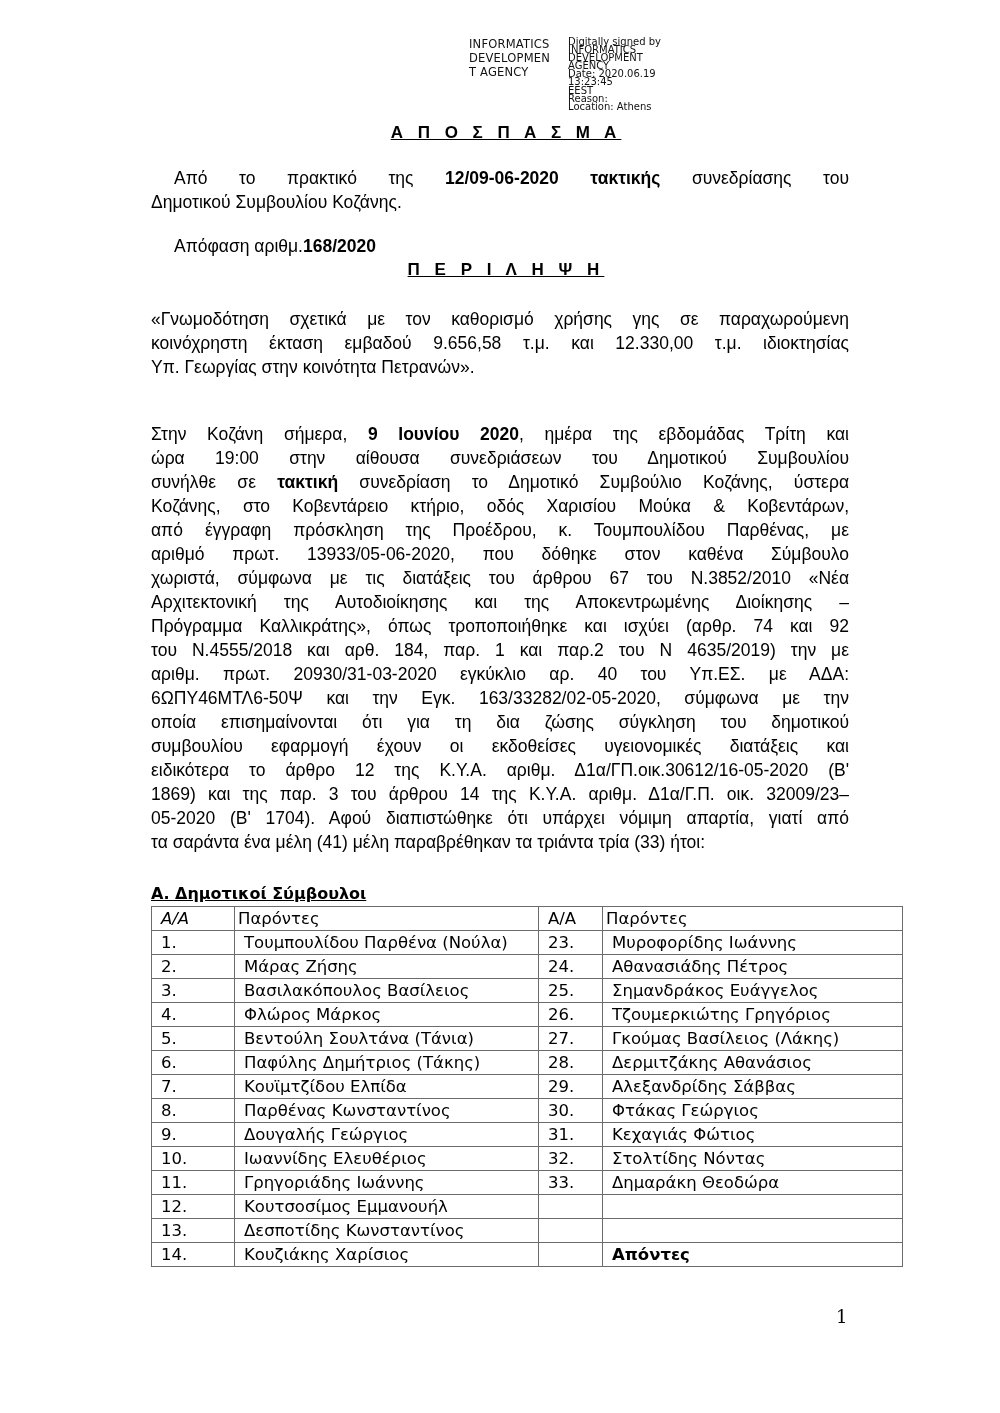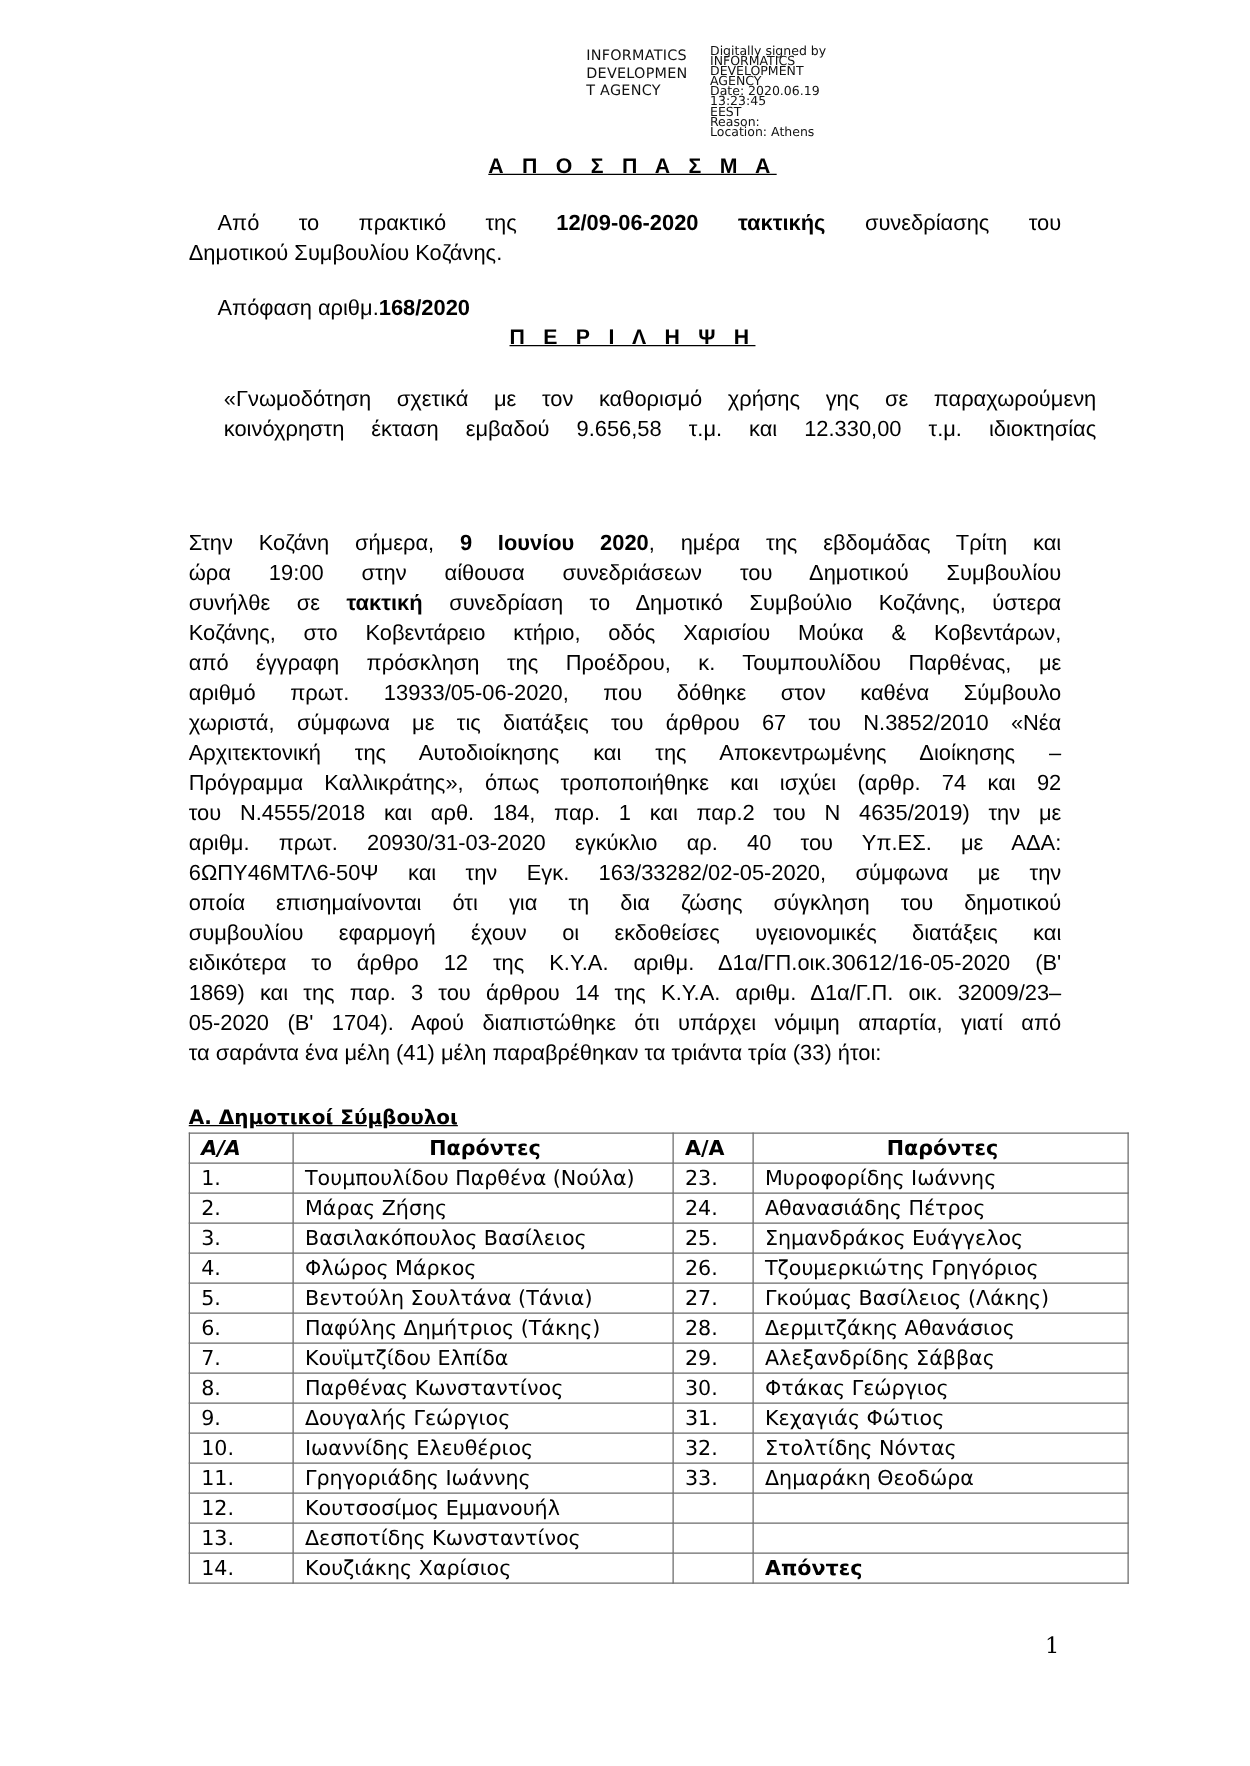--- a/index.html
+++ b/index.html
@@ -39,22 +39,22 @@
   }
   table.members {
     position: absolute; left: 151px; top: 906px; width: 751px;
     border-collapse: collapse; table-layout: fixed;
     font-family: "DejaVu Sans", sans-serif; font-size: 16.5px;
   }
   table.members td, table.members th {
     border: 1.3px solid #6b6b6b; padding: 0 0 0 9px; vertical-align: top;
     line-height: 23px; text-align: left; font-weight: normal;
   }
-  table.members th { font-weight: bold; }
-  table.members th.center { text-align: center; padding-left: 3px; }
+  table.members th { font-weight: normal; }
+  table.members th.center { padding-left: 3px; }
   table.members th.italic { font-style: italic; }
   table.members td.bold { font-weight: bold; }
 
   .page-number {
     left: 836px; top: 1306px;
     font-family: "DejaVu Serif", serif; font-size: 18px;
   }
 </style>
 </head>
 <body>
@@ -80,23 +80,24 @@
   <span class="line" style="padding-left:23px;"><span>Από   το   πρακτικό   της </span><b>12/09-06-2020 τακτικής</b><span> συνεδρίασης του</span></span>
   <span class="line last">Δημοτικού Συμβουλίου Κοζάνης.</span>
 </div>
 
 <div class="abs body-text" style="left:174px; top:234px;">
   <span>Απόφαση αριθμ.</span><b>168/2020</b>
 </div>
 
 <div class="abs heading" style="left:0; width:1000px; top:260px; text-align:center; padding-left:6px;">Π Ε Ρ Ι Λ Η Ψ Η</div>
 
-<div class="abs body-text" style="left:151px; top:307px; width:698px;margin-left:28px;">
+<div class="abs body-text" style="left:151px; top:307px; width:698px;">
   <span class="line">«Γνωμοδότηση σχετικά με τον καθορισμό χρήσης γης σε  παραχωρούμενη</span>
   <span class="line">κοινόχρηστη έκταση εμβαδού  9.656,58 τ.μ.  και 12.330,00 τ.μ. ιδιοκτησίας</span>
+  <span class="line last">Υπ. Γεωργίας στην κοινότητα Πετρανών».</span>
 </div>
 
 <div class="abs body-text" style="left:151px; top:422px; width:698px;">
   <span class="line"><span>Στην Κοζάνη   σήμερα,   </span><b>9 Ιουνίου 2020</b><span>, ημέρα της εβδομάδας Τρίτη και</span></span>
   <span class="line">ώρα  19:00  στην  αίθουσα συνεδριάσεων του Δημοτικού Συμβουλίου</span>
   <span class="line"><span>συνήλθε σε </span><b>τακτική</b><span>  συνεδρίαση το  Δημοτικό  Συμβούλιο Κοζάνης, ύστερα</span></span>
   <span class="line">Κοζάνης, στο  Κοβεντάρειο κτήριο, οδός Χαρισίου Μούκα &amp;  Κοβεντάρων,</span>
   <span class="line">από έγγραφη πρόσκληση της Προέδρου, κ. Τουμπουλίδου Παρθένας, με</span>
   <span class="line">αριθμό πρωτ. 13933/05-06-2020, που δόθηκε στον καθένα Σύμβουλο</span>
   <span class="line">χωριστά, σύμφωνα με τις διατάξεις του άρθρου 67 του Ν.3852/2010 «Νέα</span>

